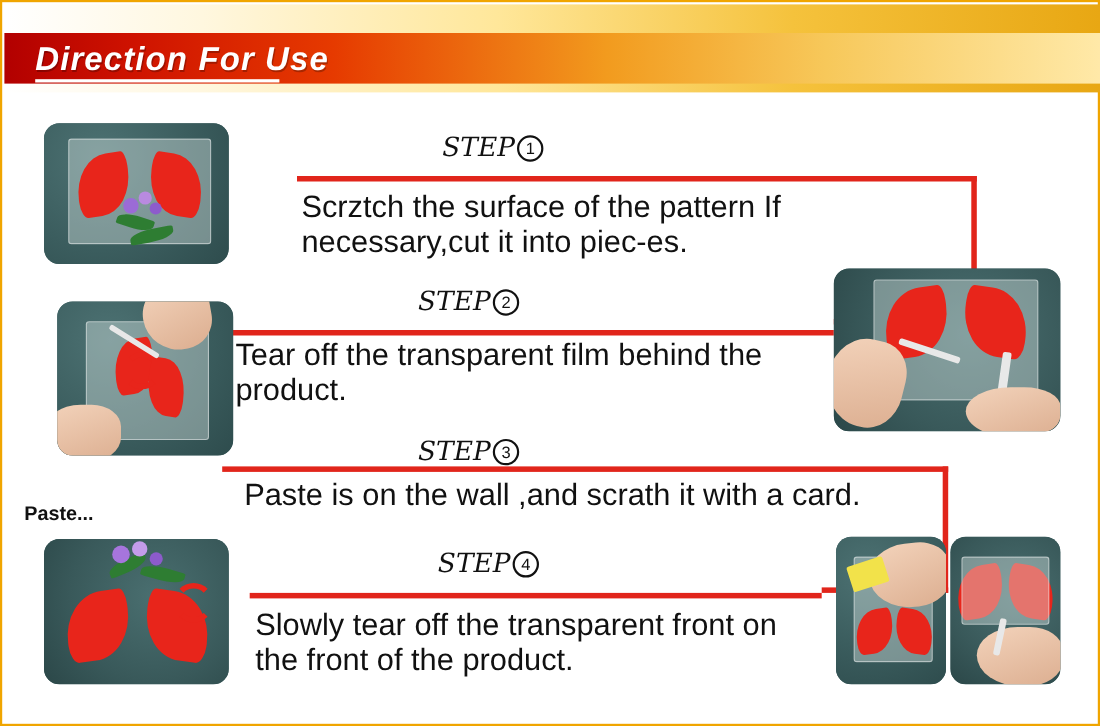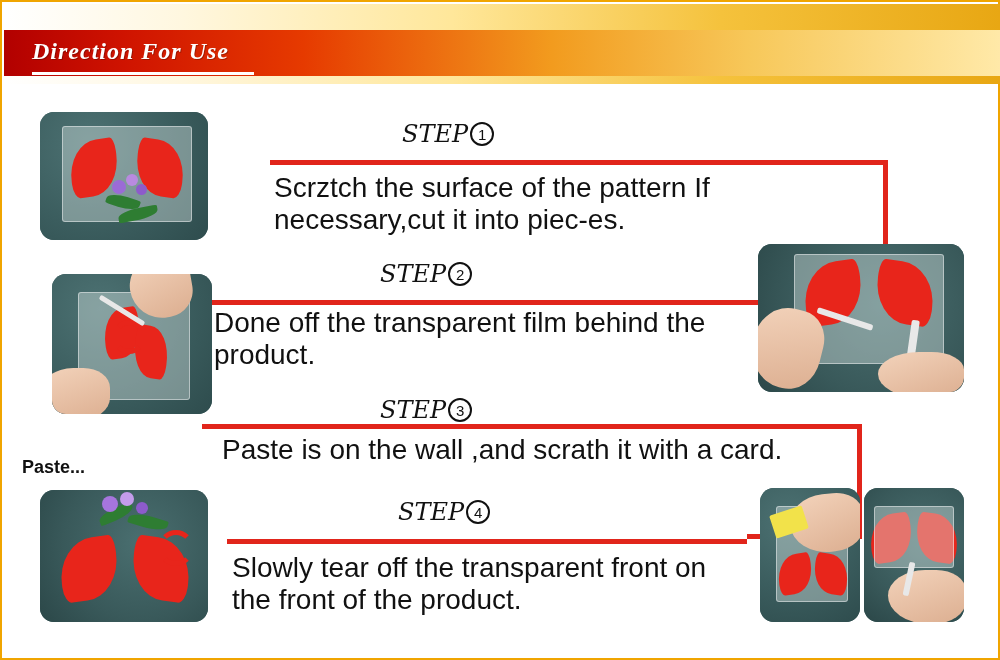--- a/index.html
+++ b/index.html
@@ -20,24 +20,24 @@
   .header {
     position:absolute; left:2px; top:2px; width:996px; height:80px;
     background:linear-gradient(90deg,#ffffff 0%, #fff7df 18%, #ffe79a 45%, #f5c23c 72%, #e8a713 100%);
   }
   .header-band {
     position:absolute; left:0; top:26px; width:996px; height:46px;
     background:linear-gradient(90deg,#b20000 0%, #cf1300 12%, #e63a00 30%, #f29b1e 55%, #f7c85a 75%, #ffe9a8 100%);
   }
   .header-title {
     position:absolute; left:28px; top:34px;
-    font-family:Liberation Serif, serif;
+    font-family:Liberation Sans, sans-serif;
     font-style:italic;
     font-weight:bold;
-    font-size:24px;
+    font-size:30px;
     color:#ffffff;
     letter-spacing:1px;
     text-shadow:1px 1px 0 rgba(0,0,0,.25);
   }
   .header-underline {
     position:absolute; left:28px; top:68px; width:222px; height:3px;
     background:#ffffff;
   }
 
   
@@ -241,21 +241,21 @@
   </div>
 
   <div class="step-label" style="left:400px; top:118px;">
     <span>STEP</span><span class="circled">1</span>
   </div>
   <div class="step-text" style="left:272px; top:170px; width:610px;">Scrztch the surface of the pattern If necessary,cut it into piec-es.</div>
 
   <div class="step-label" style="left:378px; top:258px;">
     <span>STEP</span><span class="circled">2</span>
   </div>
-  <div class="step-text" style="left:212px; top:305px; width:530px;">Done off the transparent film behind the product.</div>
+  <div class="step-text" style="left:212px; top:305px; width:530px;">Tear off the transparent film behind the product.</div>
 
   <div class="step-label" style="left:378px; top:394px;">
     <span>STEP</span><span class="circled">3</span>
   </div>
   <div class="step-text" style="left:220px; top:432px; width:640px;">Paste is on the wall ,and scrath it with a card.</div>
 
   <div class="done" style="left:20px; top:455px;">Paste...</div>
 
   <div class="step-label" style="left:396px; top:496px;">
     <span>STEP</span><span class="circled">4</span>

